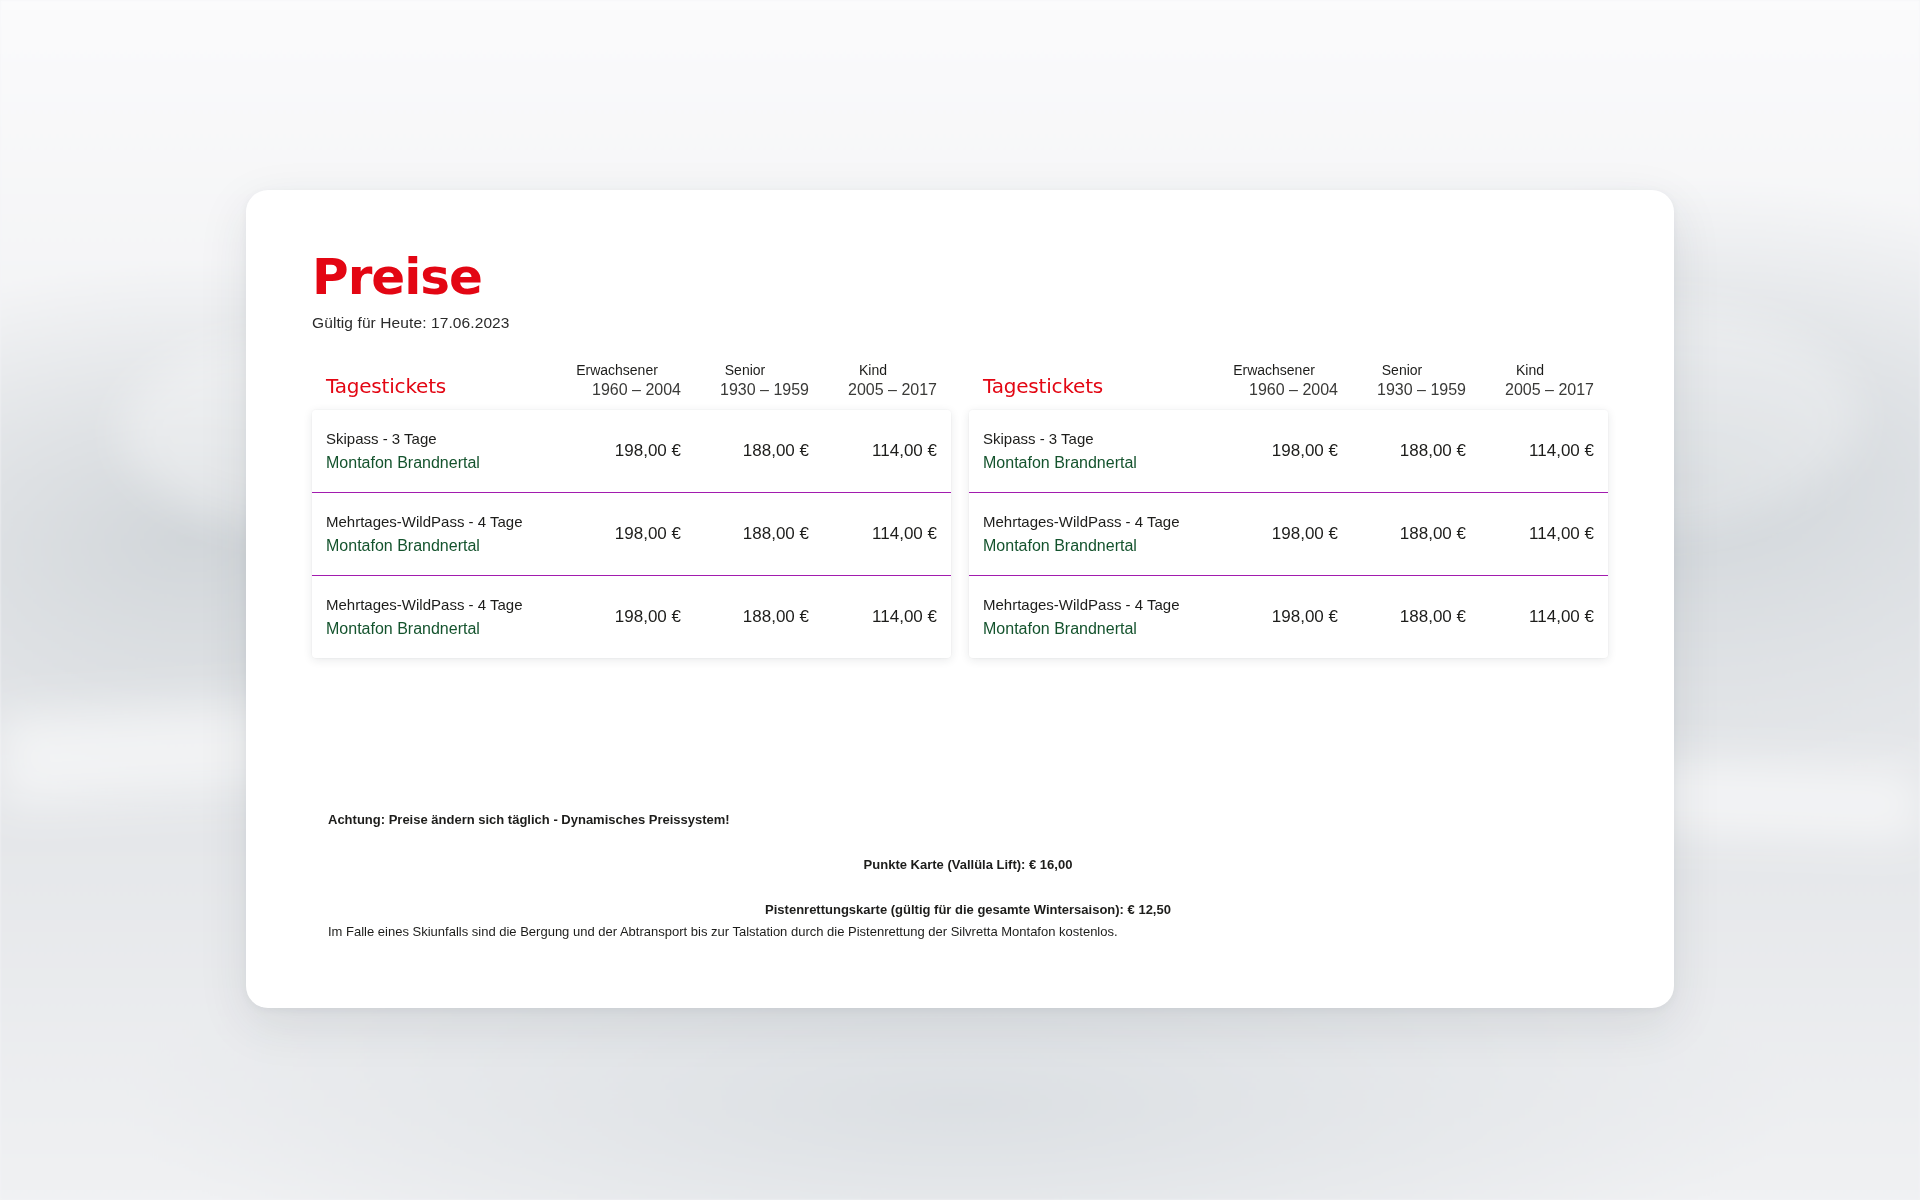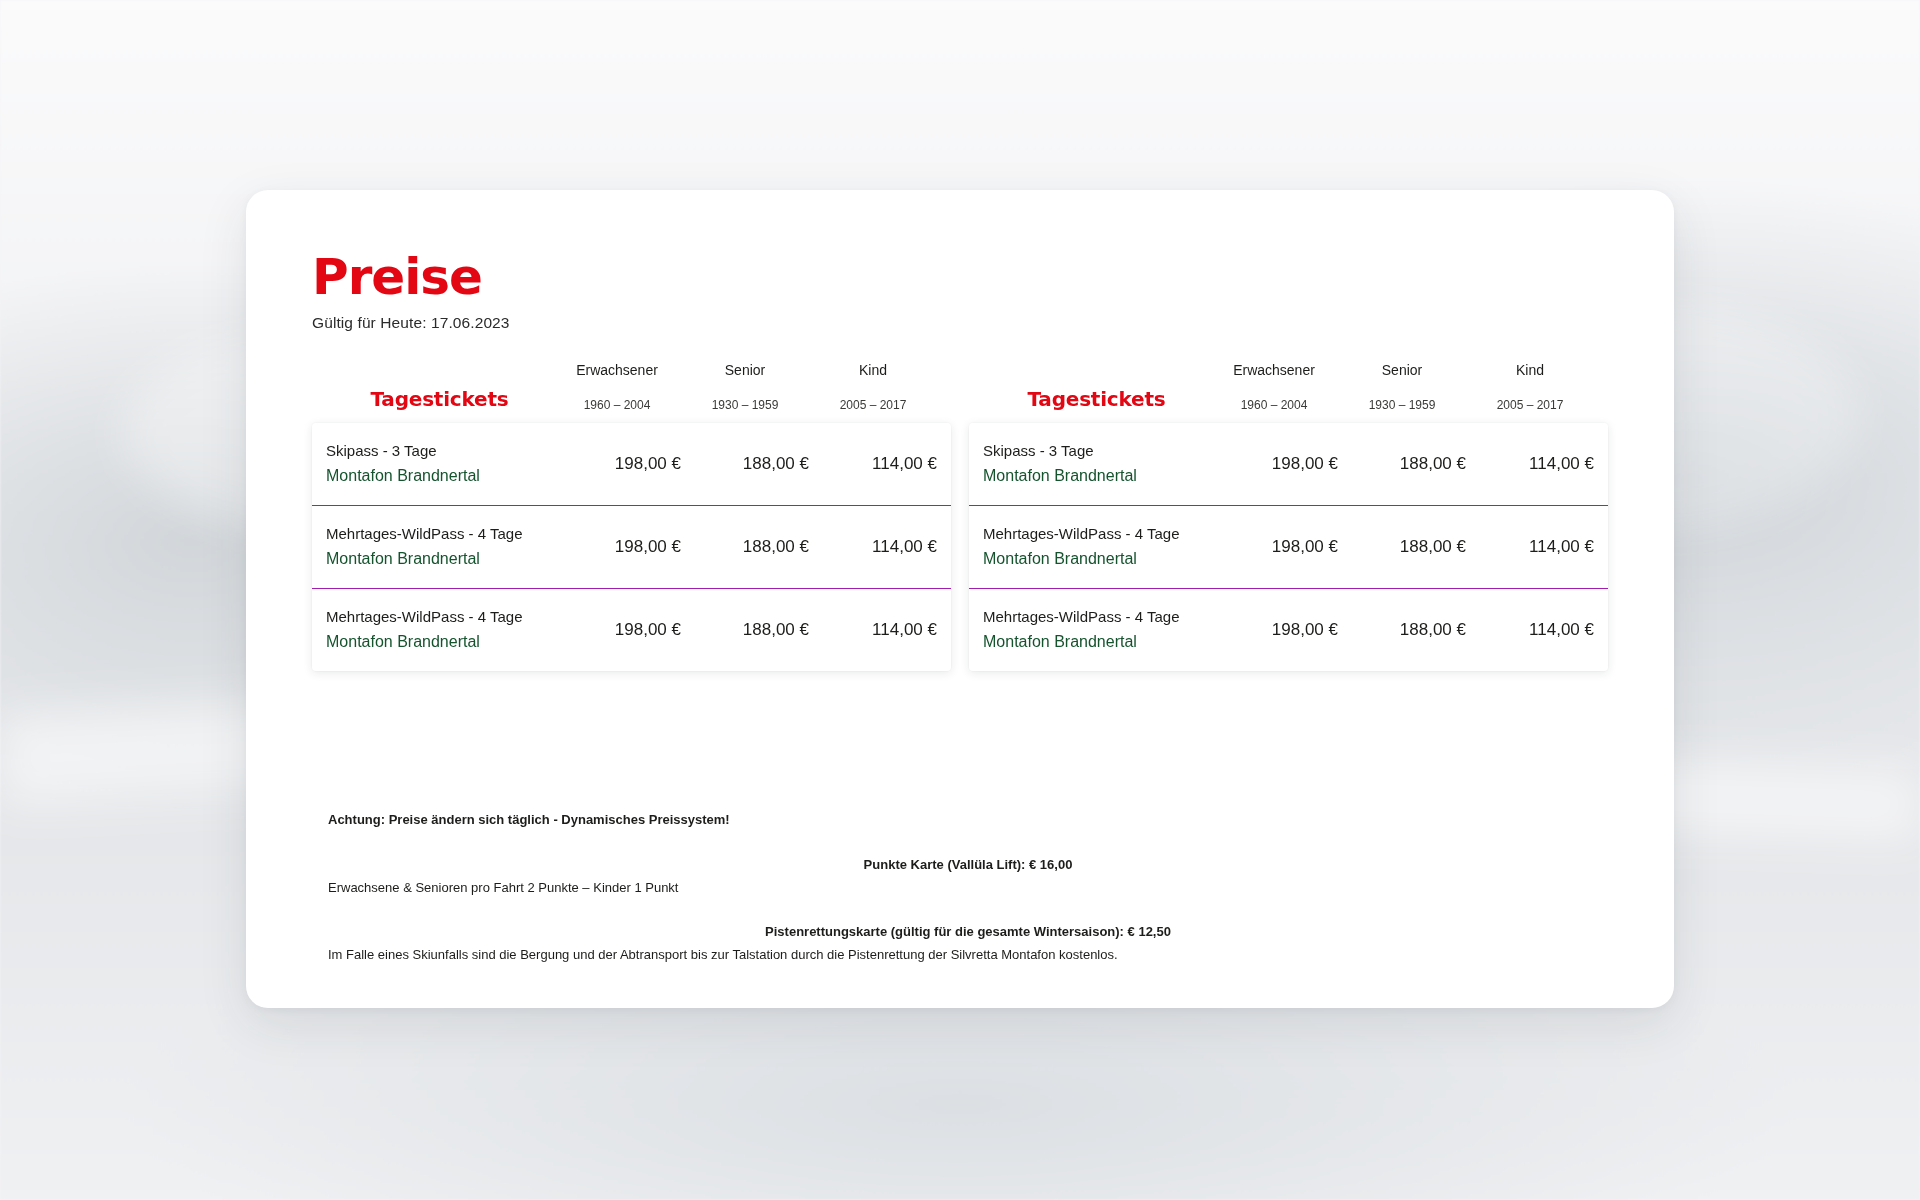--- a/index.html
+++ b/index.html
@@ -82,41 +82,41 @@
   }
 
   .thead {
     display: flex;
     align-items: flex-end;
     padding: 0 14px 10px 14px;
   }
   .thead .cat {
     flex: 1 1 auto;
     color: #e30613;
-    font-weight: bold;
+    font-weight: normal;
     font-size: 20px;
     font-family: "DejaVu Sans", sans-serif;
     letter-spacing: -0.2px;
     padding-bottom: 2px;
-    text-align: center;
   }
   .thead .col {
     width: 128px;
     text-align: center;
     color: #1d1d1b;
   }
   .thead .col .c-title {
     font-size: 14px;
     line-height: 1.25;
   }
   .thead .col .c-sub {
-    font-size: 12px;
+    font-size: 16px;
     color: #3a3a38;
     line-height: 1.3;
-    margin-top: 18px;
+    margin-top: 0;
+    text-align: right;
   }
 
   .tbody {
     background: #ffffff;
     border-radius: 4px;
     box-shadow: 0 2px 10px rgba(30,35,45,0.10), 0 0 0 1px rgba(0,0,0,0.015);
     overflow: hidden;
   }
   .trow {
     display: flex;
@@ -288,21 +288,20 @@
       </div>
 
     </div>
 
     <div class="notes">
       <div class="note-block">
         <div class="note-warning">Achtung: Preise ändern sich täglich - Dynamisches Preissystem!</div>
       </div>
       <div class="note-block">
         <div class="note-strong">Punkte Karte (Vallüla Lift): € 16,00</div>
-        <div class="note-line">Erwachsene &amp; Senioren pro Fahrt 2 Punkte – Kinder 1 Punkt</div>
       </div>
       <div class="note-block">
         <div class="note-strong">Pistenrettungskarte (gültig für die gesamte Wintersaison): € 12,50</div>
         <div class="note-line">Im Falle eines Skiunfalls sind die Bergung und der Abtransport bis zur Talstation durch die Pistenrettung der Silvretta Montafon kostenlos.</div>
       </div>
     </div>
 
   </div>
 </div>
 

